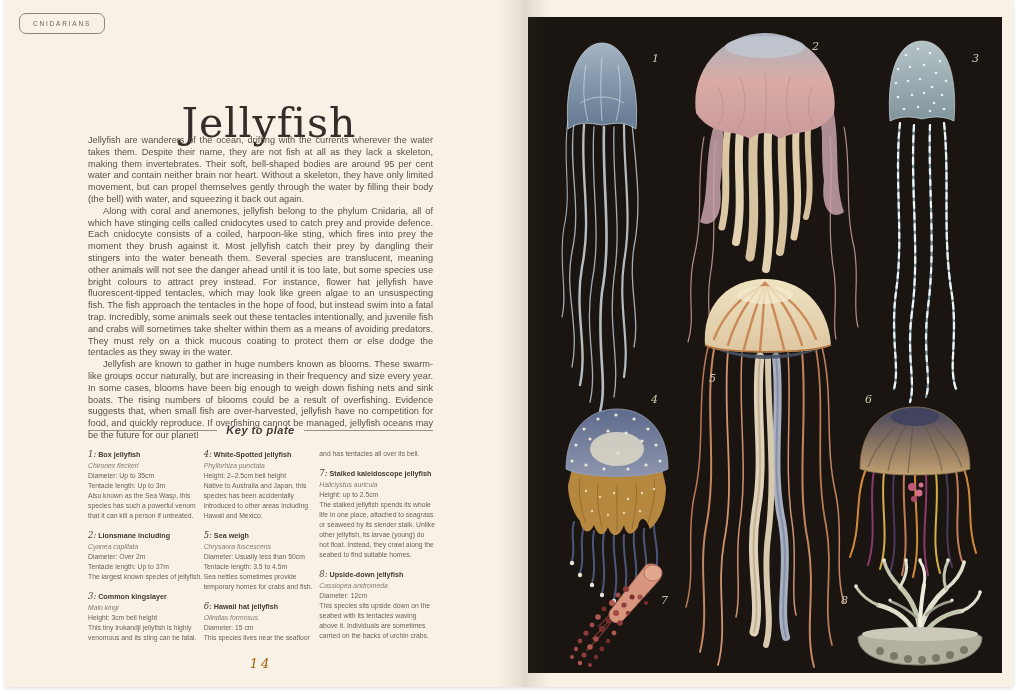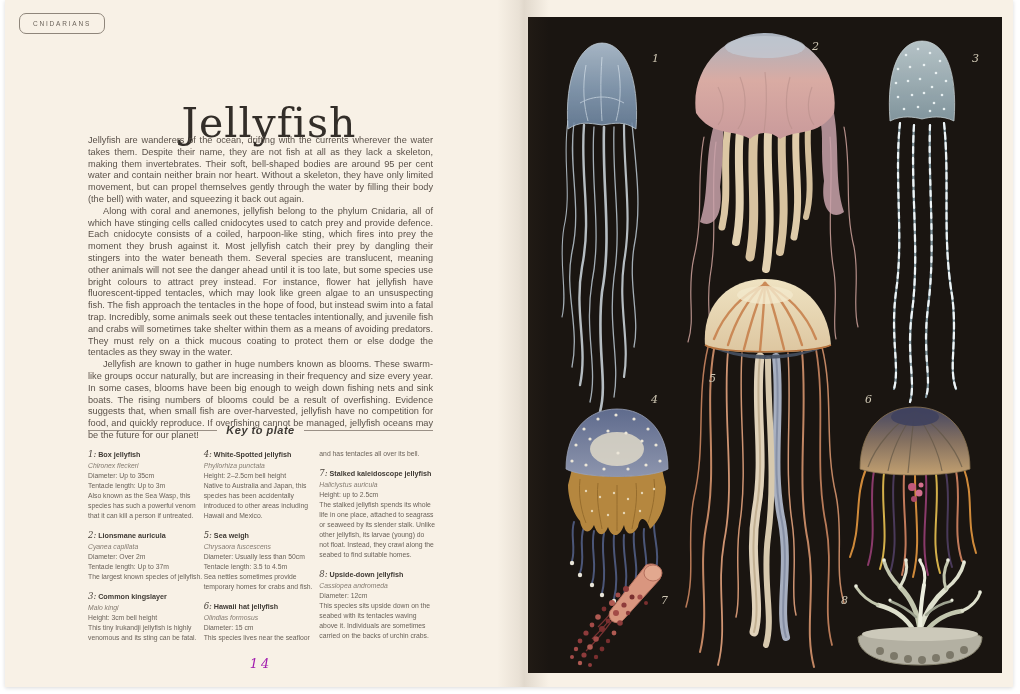--- a/index.html
+++ b/index.html
@@ -24,21 +24,21 @@
                      font-size:11px;color:#3e3a35;letter-spacing:.5px;}
   .keycols{position:absolute;left:83px;top:449px;width:347px;display:flex;}
   .keycol{flex:1;min-width:0;}
   .key-entry{margin-bottom:9px;color:#6b635a;font-size:6.8px;line-height:10px;}
   .entry-head{margin-bottom:1px;}
   .e-num{font-family:"DejaVu Serif",serif;font-style:italic;font-size:8.5px;color:#4a443d;}
   .e-name{font-weight:bold;color:#3f3a34;font-size:7.2px;}
   .e-latin{font-style:italic;color:#847b70;}
   .e-line,.e-desc{color:#6b635a;}
   .pagenum{position:absolute;left:0;top:656px;width:512px;text-align:center;
-           font-family:"DejaVu Serif",serif;font-style:italic;font-size:13px;letter-spacing:3px;color:#a21caf;}
+           font-family:"DejaVu Serif",serif;font-style:italic;font-size:13px;letter-spacing:3px;color:#a16207;}
   
   .plate{position:absolute;left:523px;top:17px;width:474px;height:656px;background:#1a1511;}
   .plate svg{display:block;width:100%;height:100%;}
   .plate-num{font-family:"DejaVu Serif",serif;font-style:italic;font-size:11px;fill:#cfc7b4;}
 </style>
 </head>
 <body>
 
 <div class="stage">
   <div class="spread">
@@ -65,21 +65,21 @@
         <div class="key-entry">
           <div class="entry-head"><span class="e-num">1:</span> <span class="e-name">Box jellyfish</span></div>
           <div class="e-latin">Chironex fleckeri</div>
           <div class="e-lines">
               <div class="e-line">Diameter: Up to 35cm</div>
               <div class="e-line">Tentacle length: Up to 3m</div>
             </div>
           <div class="e-desc">Also known as the Sea Wasp, this species has such a powerful venom that it can kill a person if untreated.</div>
         </div>
         <div class="key-entry">
-          <div class="entry-head"><span class="e-num">2:</span> <span class="e-name">Lionsmane auricula</span></div>
+          <div class="entry-head"><span class="e-num">2:</span> <span class="e-name">Lionsmane including</span></div>
           <div class="e-latin">Cyanea capillata</div>
           <div class="e-lines">
               <div class="e-line">Diameter: Over 2m</div>
               <div class="e-line">Tentacle length: Up to 37m</div>
             </div>
           <div class="e-desc">The largest known species of jellyfish.</div>
         </div>
         <div class="key-entry">
           <div class="entry-head"><span class="e-num">3:</span> <span class="e-name">Common kingslayer</span></div>
           <div class="e-latin">Malo kingi</div>

